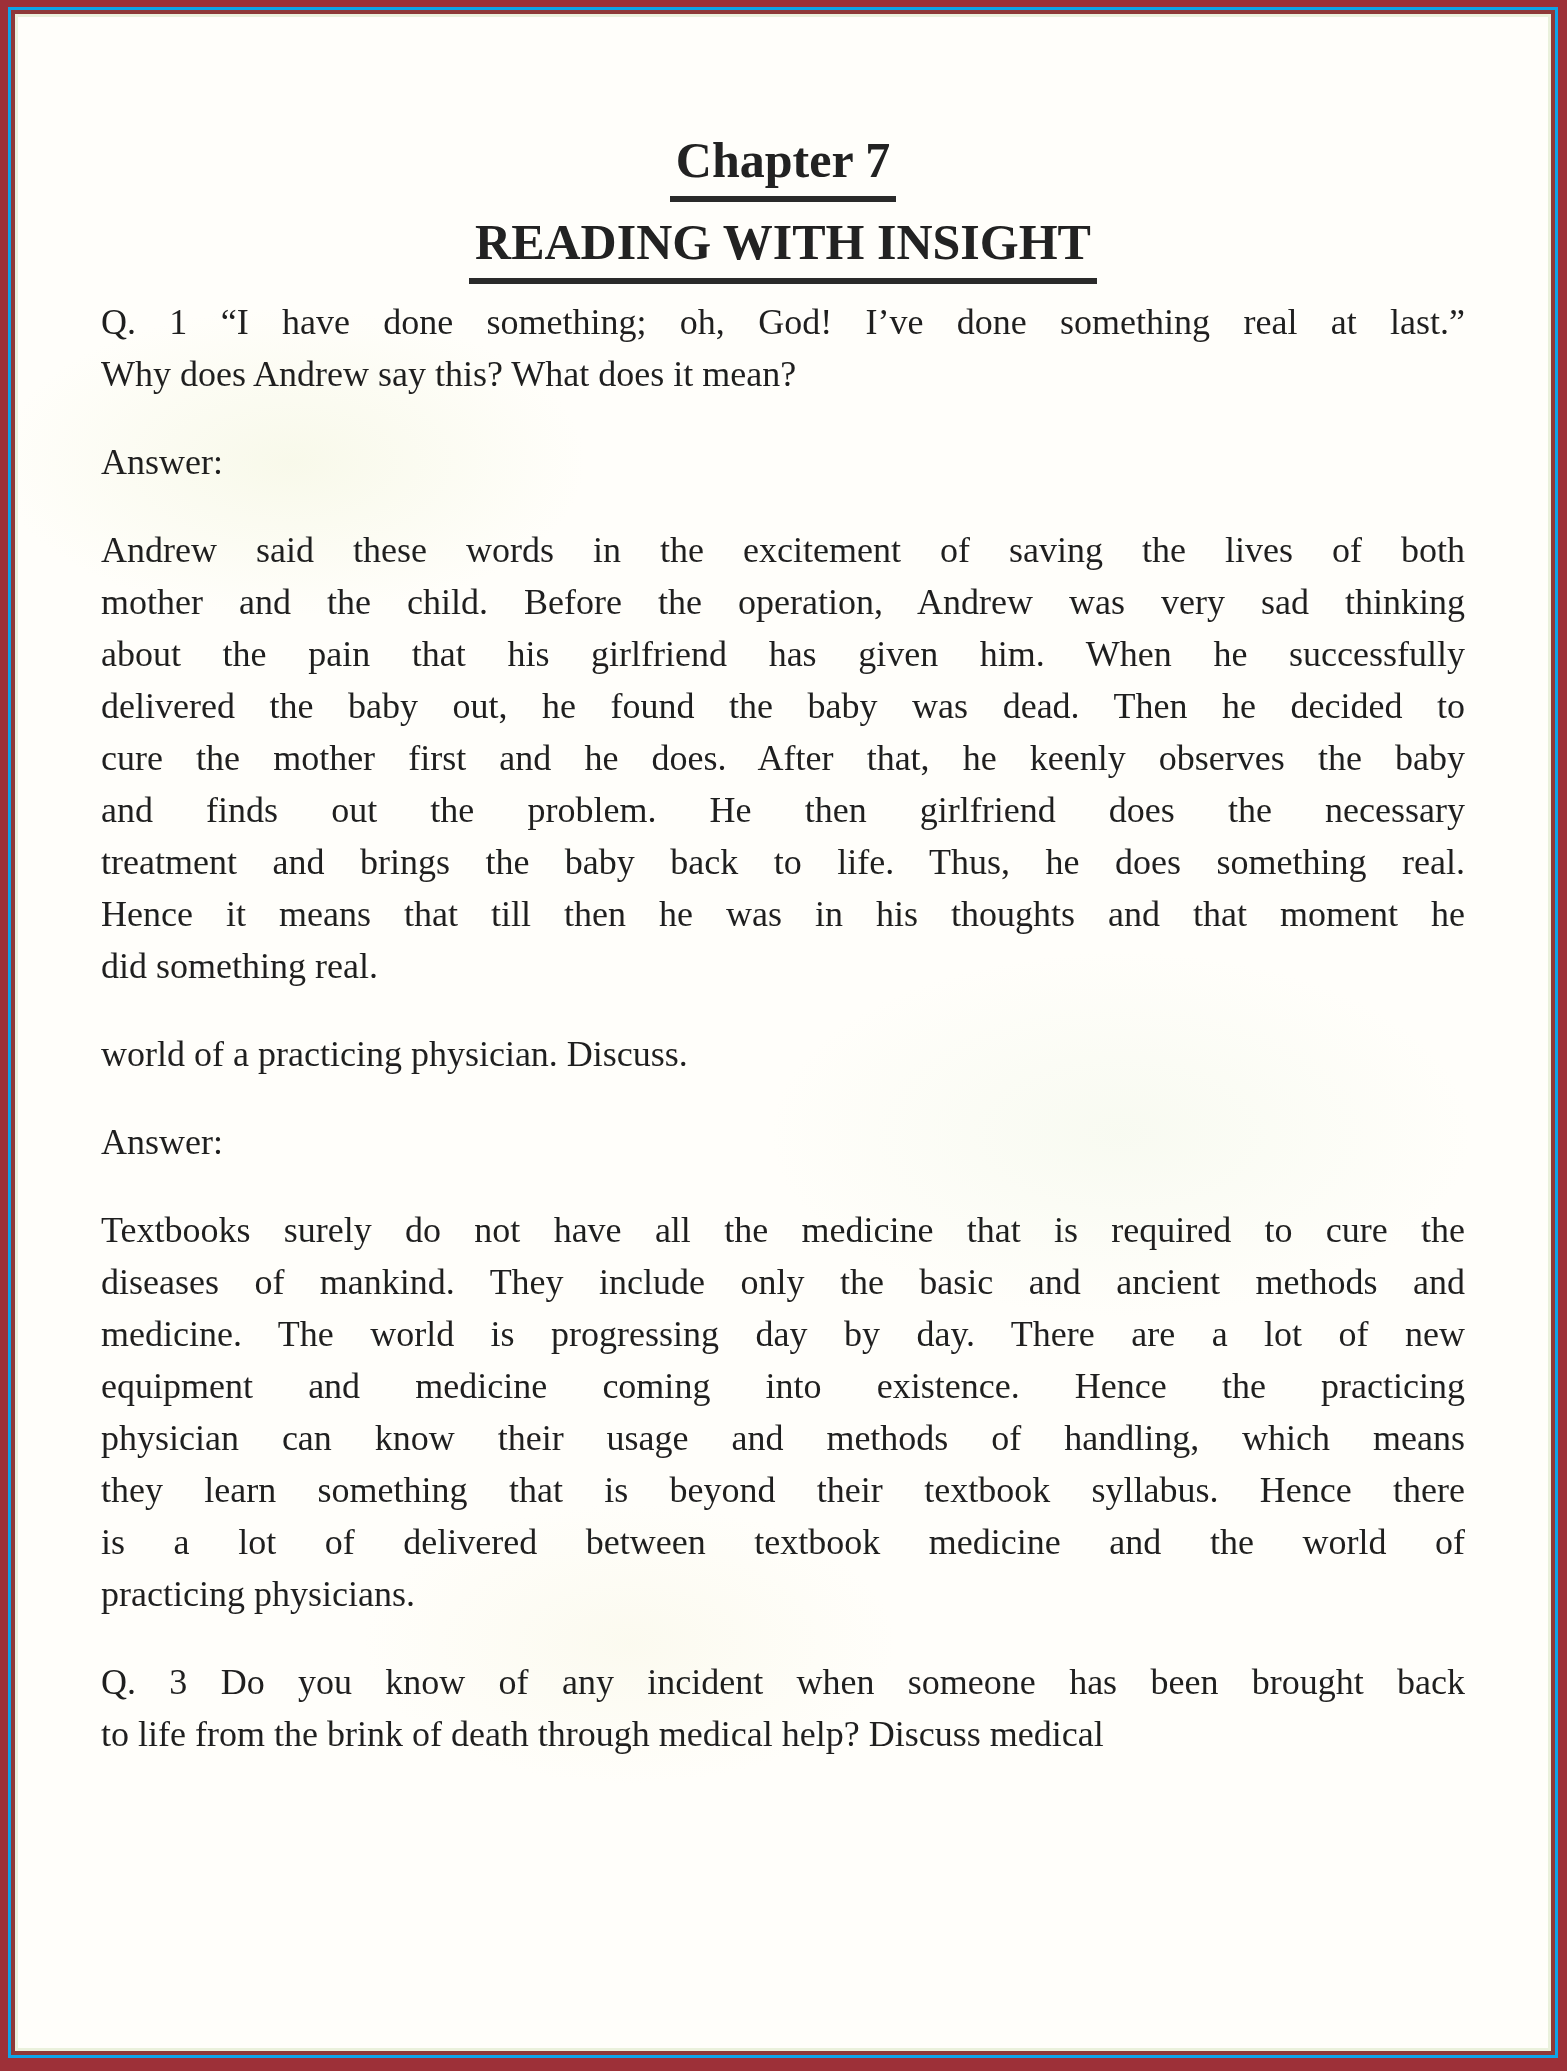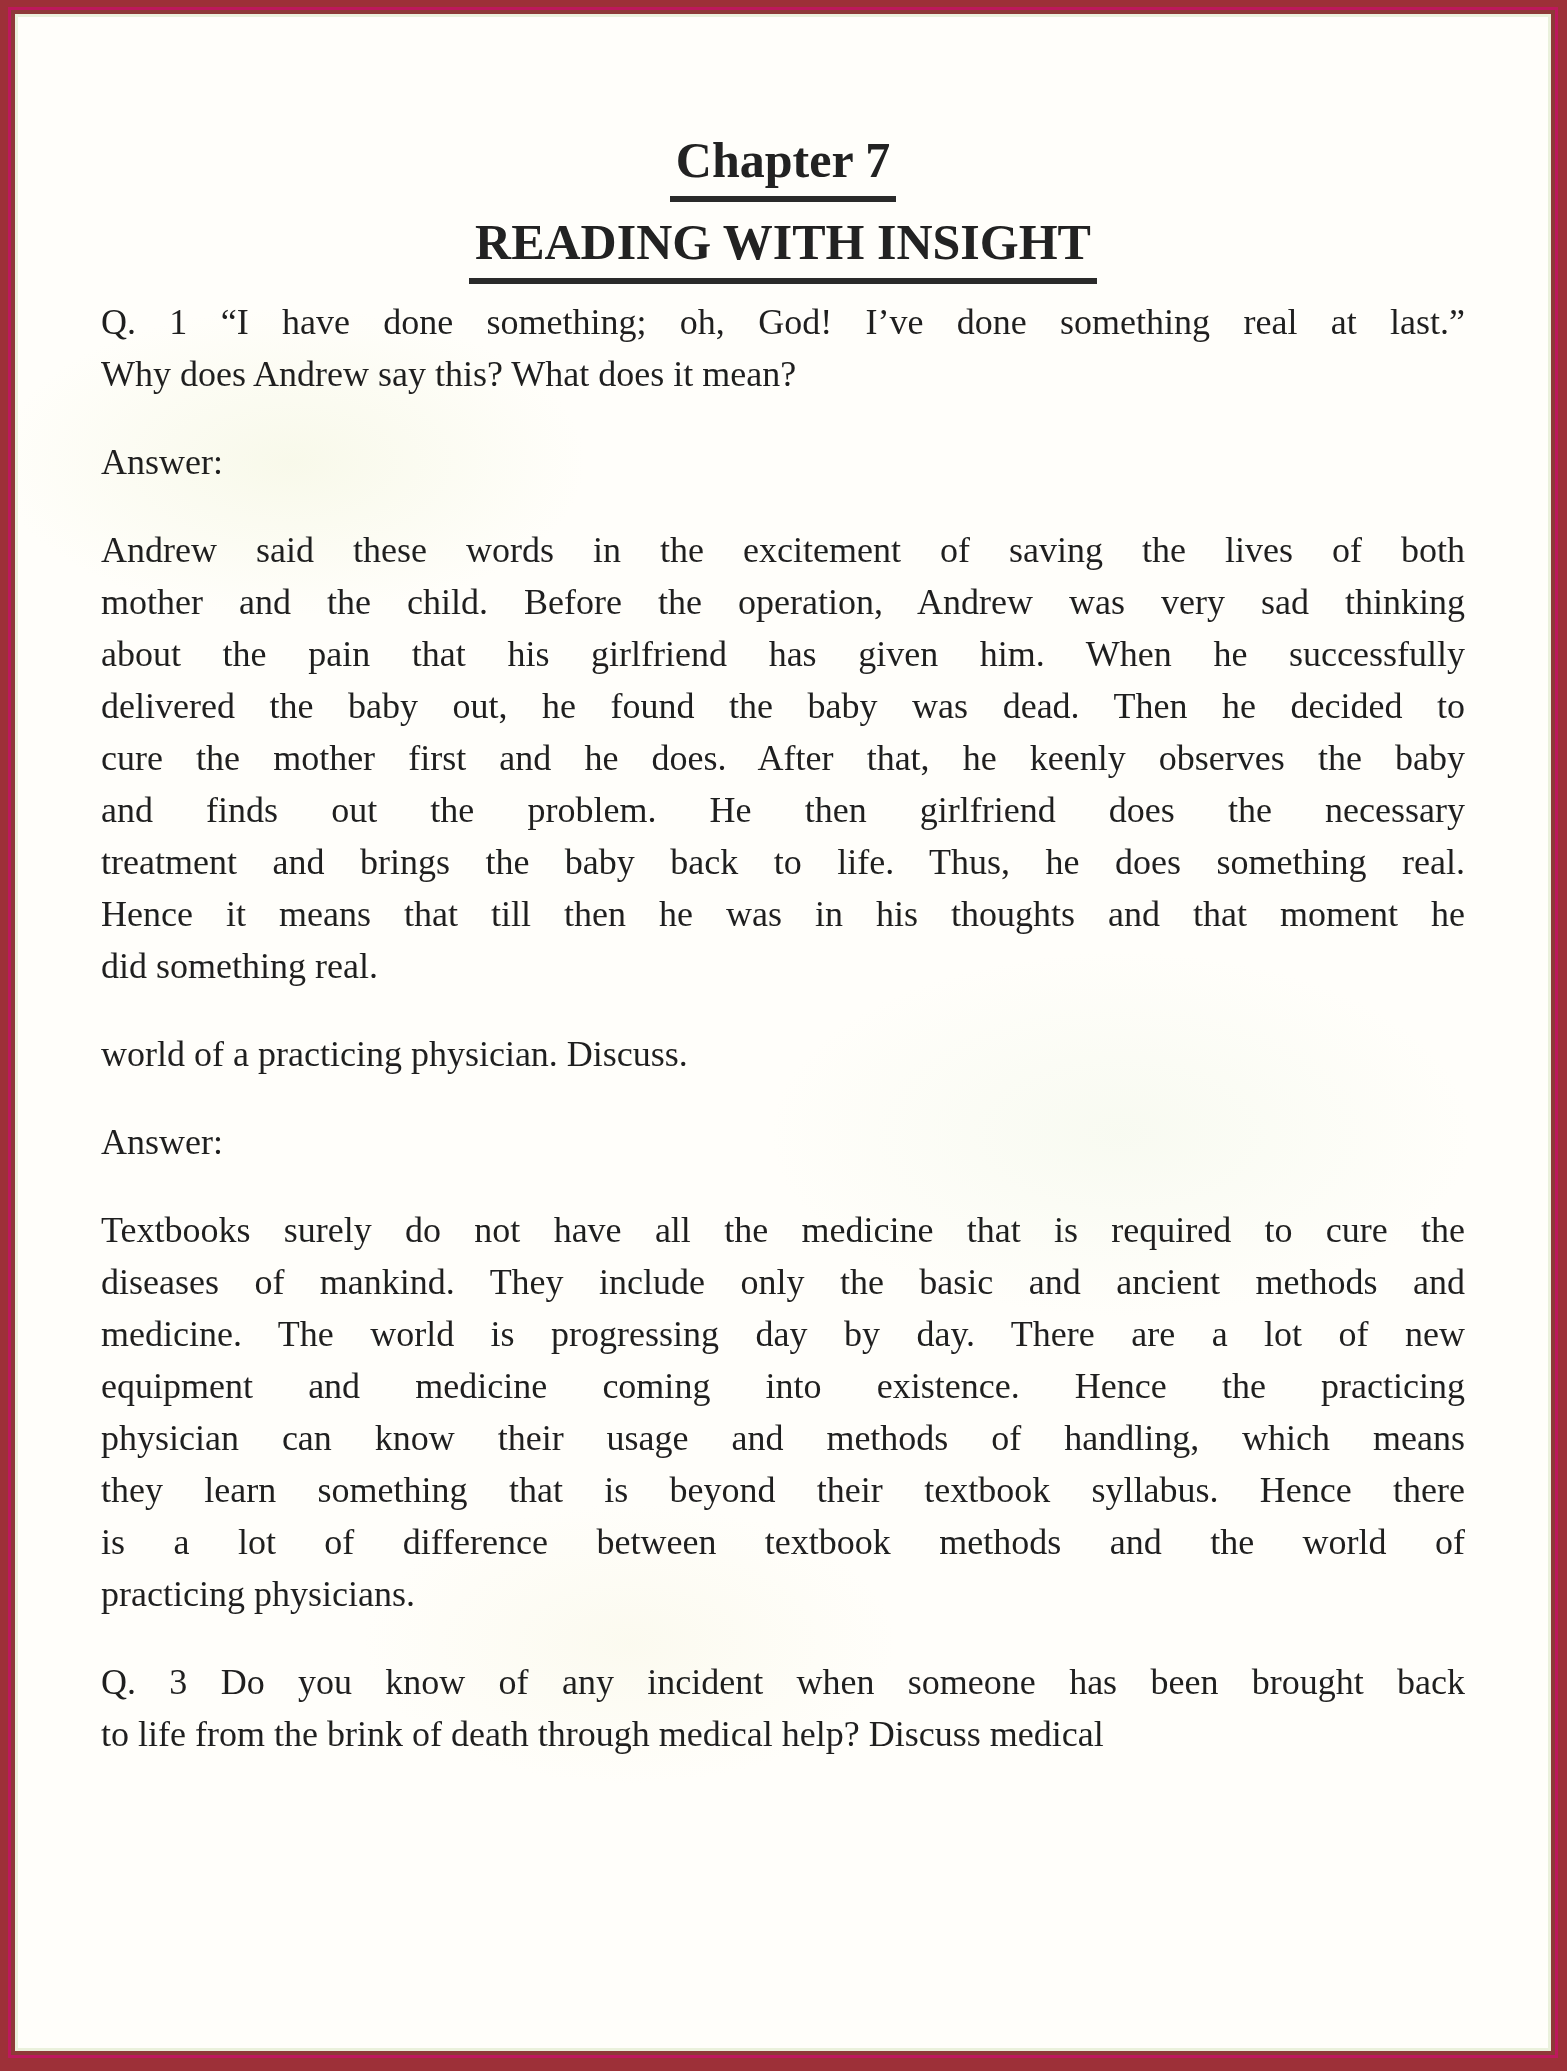--- a/index.html
+++ b/index.html
@@ -11,21 +11,21 @@
     position: relative;
     width: 1567px;
     height: 2071px;
     box-sizing: border-box;
     background: #9d3038;
     padding: 7px 9px 13px 8px;
   }
   .frame-gap {
     box-sizing: border-box;
     height: 100%;
-    background: #be185d;
+    background: #0ea5e9;
     padding: 3px;
   }
   .sheet {
     box-sizing: border-box;
     height: 100%;
     border: 4px solid #8e3938;
     box-shadow: inset 0 0 0 3px #eaf1dc;
     background-color: #fffefa;
     background-image:
       radial-gradient(ellipse 420px 220px at 18% 22%, rgba(240,243,215,0.45), rgba(240,243,215,0) 70%),
@@ -107,21 +107,21 @@
             <div class="para">
               <div class="line last">Answer:</div>
             </div>
             <div class="para">
               <div class="line">Textbooks surely do not have all the medicine that is required to cure the</div>
               <div class="line">diseases of mankind. They include only the basic and ancient methods and</div>
               <div class="line">medicine. The world is progressing day by day. There are a lot of new</div>
               <div class="line">equipment and medicine coming into existence. Hence the practicing</div>
               <div class="line">physician can know their usage and methods of handling, which means</div>
               <div class="line">they learn something that is beyond their textbook syllabus. Hence there</div>
-              <div class="line">is a lot of difference between textbook methods and the world of</div>
+              <div class="line">is a lot of delivered between textbook medicine and the world of</div>
               <div class="line last">practicing physicians.</div>
             </div>
             <div class="para">
               <div class="line">Q. 3 Do you know of any incident when someone has been brought back</div>
               <div class="line last">to life from the brink of death through medical help? Discuss medical</div>
             </div>
           </div>
 
       </div>
     </div>

